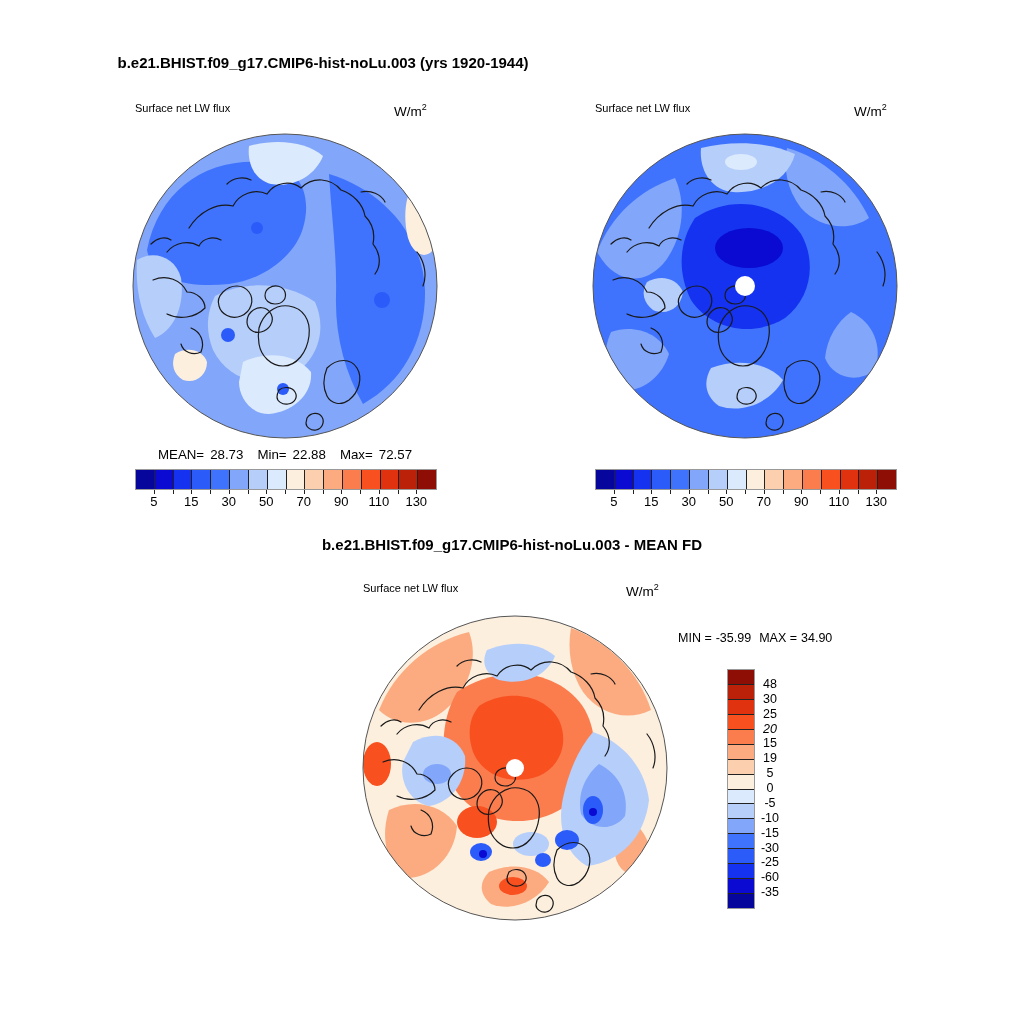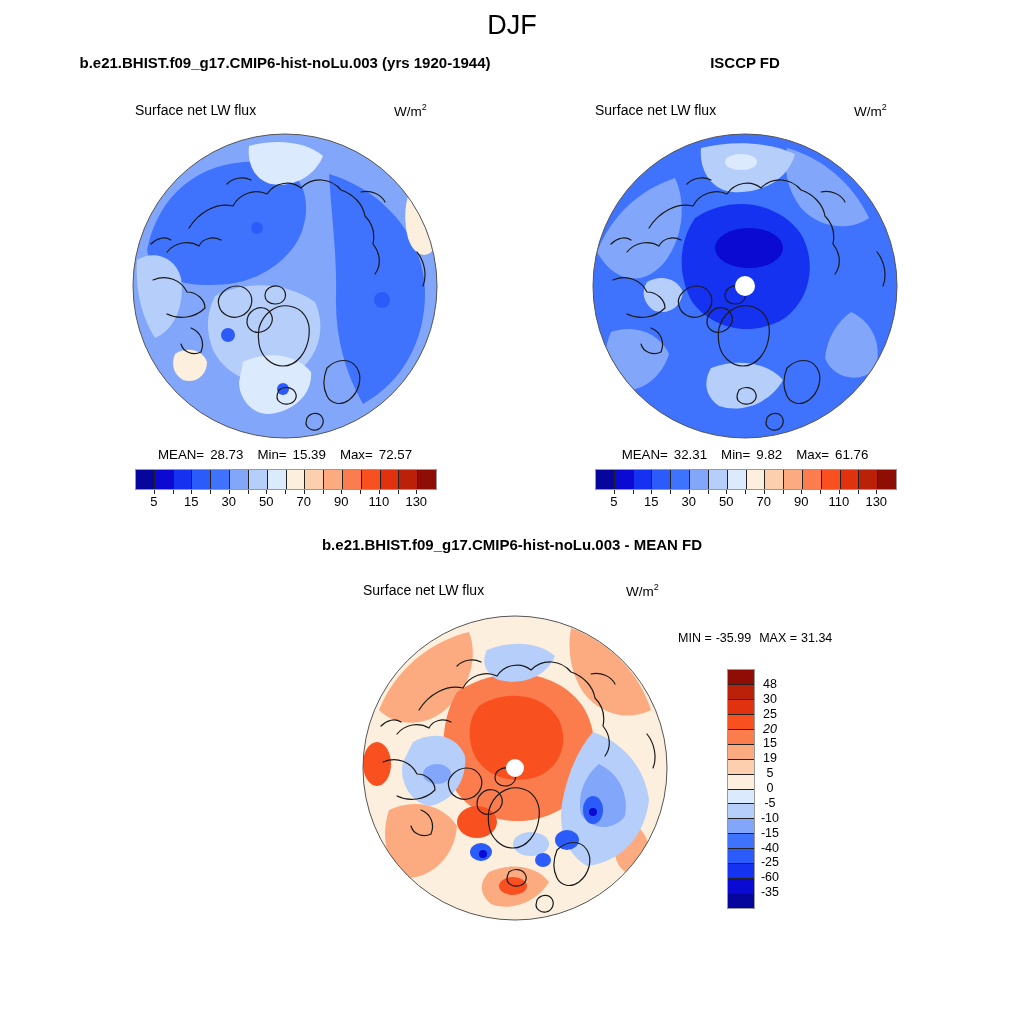--- a/index.html
+++ b/index.html
@@ -1,24 +1,24 @@
 <!DOCTYPE html>
 <html><head>
 <meta charset="utf-8">
 <style>
   html,body{margin:0;padding:0;background:#fff;}
   .page{position:relative;width:1024px;height:1024px;background:#ffffff;
         font-family:"Liberation Sans","DejaVu Sans",sans-serif;color:#000;overflow:hidden;}
   .abs{position:absolute;}
   .fig-title{left:0;top:10px;width:1024px;text-align:center;font-size:27px;font-weight:400;}
   .run-title{top:54px;font-size:15px;font-weight:bold;text-align:center;}
-  .run-title.left{left:0;width:570px;}
+  .run-title.left{left:0;width:570px;padding-left:38px;}
   .run-title.right{left:520px;width:450px;}
   .diff-title{left:0;top:536px;width:1024px;text-align:center;font-size:15px;font-weight:bold;}
-  .field-label{font-size:14px;}
+  .field-label{font-size:11px;}
   .units{font-size:13.5px;}
   .units sup{font-size:9px;}
   .stats{font-size:13.3px;text-align:center;white-space:nowrap;}
   .stats .lbl{margin-right:6px;}
   .stats .val{margin-right:14px;}
   .stats .val:last-child{margin-right:0;}
   .minmax{font-size:12.5px;white-space:nowrap;}
   .minmax .lbl{margin-right:4px;}
   .minmax .val{margin-right:8px;}
   .hbar{display:flex;width:300px;height:19px;border:1px solid #999;background:#fff;}
@@ -55,23 +55,21 @@
         <path d="M176,286 c4,-6 12,-6 15,-1 c3,5 0,12 -6,13 c-5,1 -10,-3 -10,-7 z"></path>
         <path d="M22,148 c14,-6 28,0 34,12 c10,0 18,8 18,16 c-10,10 -26,12 -38,6"></path>
         <path d="M60,196 c10,4 14,14 10,24 c-8,4 -18,0 -20,-8"></path>
         <path d="M286,120 c8,10 10,24 6,34"></path>
         <path d="M230,60 c10,-2 20,2 24,10"></path>
         <path d="M96,52 c6,-6 16,-8 24,-4"></path>
       </g>
     </defs>
   </svg>
 
-  <div class="abs fig-title">DJF</div>
   <div class="abs run-title left">b.e21.BHIST.f09_g17.CMIP6-hist-noLu.003 (yrs 1920-1944)</div>
-  <div class="abs run-title right">ISCCP FD</div>
 
   <div class="abs field-label" style="left:135px;top:102px;">Surface net LW flux</div>
   <div class="abs units" style="left:394px;top:102px;"><span>W/m</span><sup>2</sup></div>
 
   <div class="abs field-label" style="left:595px;top:102px;">Surface net LW flux</div>
   <div class="abs units" style="left:854px;top:102px;"><span>W/m</span><sup>2</sup></div>
 
   <svg class="abs" style="left:131px;top:132px;" width="308" height="308" viewBox="0 0 308 308">
     <clipPath id="clipA">
         <circle cx="154" cy="154" r="152"></circle>
@@ -111,24 +109,21 @@
       <ellipse fill="#DCEAFD" cx="150" cy="30" rx="16" ry="8"></ellipse>
       <path fill="#1432F0" d="M104,86 C140,62 188,70 210,102 C226,130 220,166 194,186 C162,206 120,198 100,168 C86,140 88,110 104,86 Z"></path>
       <ellipse fill="#0A0AD2" cx="158" cy="116" rx="34" ry="20"></ellipse>
       <use href="#coastlines"></use>
       <circle fill="#ffffff" cx="154" cy="154" r="10"></circle>
     </g>
     <circle cx="154" cy="154" r="152" fill="none" stroke="#555" stroke-width="1"></circle>
   </svg>
 
   <div class="abs stats" style="left:135px;top:447px;width:300px;">
-    <span class="lbl">MEAN=</span><span class="val">28.73</span><span class="lbl">Min=</span><span class="val">15.39</span><span class="lbl">Max=</span><span class="val">72.57</span>
-  </div>
-  <div class="abs stats" style="left:595px;top:447px;width:300px;">
-    <span class="lbl">MEAN=</span><span class="val">32.31</span><span class="lbl">Min=</span><span class="val">9.82</span><span class="lbl">Max=</span><span class="val">61.76</span>
+    <span class="lbl">MEAN=</span><span class="val">28.73</span><span class="lbl">Min=</span><span class="val">22.88</span><span class="lbl">Max=</span><span class="val">72.57</span>
   </div>
 
   <div class="abs hbar" style="left:135px;top:469px;">
       <div class="seg" style="background: rgb(6, 6, 156);"></div>
       <div class="seg" style="background: rgb(10, 10, 210);"></div>
       <div class="seg" style="background: rgb(20, 50, 240);"></div>
       <div class="seg" style="background: rgb(43, 92, 250);"></div>
       <div class="seg" style="background: rgb(63, 115, 253);"></div>
       <div class="seg" style="background: rgb(130, 166, 249);"></div>
       <div class="seg" style="background: rgb(182, 206, 250);"></div>
@@ -243,21 +238,21 @@
       <ellipse fill="#2B5CFA" cx="182" cy="246" rx="8" ry="7"></ellipse>
       <circle fill="#0A0AD2" cx="122" cy="240" r="4"></circle>
       <circle fill="#0A0AD2" cx="232" cy="198" r="4"></circle>
       <use href="#coastlines"></use>
       <circle fill="#ffffff" cx="154" cy="154" r="9"></circle>
     </g>
     <circle cx="154" cy="154" r="152" fill="none" stroke="#555" stroke-width="1"></circle>
   </svg>
 
   <div class="abs minmax" style="left:678px;top:631px;">
-    <span class="lbl">MIN =</span><span class="val">-35.99</span><span class="lbl">MAX =</span><span class="val">31.34</span>
+    <span class="lbl">MIN =</span><span class="val">-35.99</span><span class="lbl">MAX =</span><span class="val">34.90</span>
   </div>
 
   <div class="abs vbar" style="left:727px;top:669px;">
       <div class="seg" style="background: rgb(142, 14, 6);"></div>
       <div class="seg" style="background: rgb(187, 32, 9);"></div>
       <div class="seg" style="background: rgb(225, 50, 15);"></div>
       <div class="seg" style="background: rgb(249, 80, 32);"></div>
       <div class="seg" style="background: rgb(251, 125, 78);"></div>
       <div class="seg" style="background: rgb(252, 171, 128);"></div>
       <div class="seg" style="background: rgb(252, 207, 174);"></div>
@@ -276,19 +271,19 @@
       <span class="num" style="top: 12.5%;">30</span>
       <span class="num" style="top: 18.75%;">25</span>
       <span class="num" style="top: 25%; font-style: italic;">20</span>
       <span class="num" style="top: 31.25%;">15</span>
       <span class="num" style="top: 37.5%;">19</span>
       <span class="num" style="top: 43.75%;">5</span>
       <span class="num" style="top: 50%;">0</span>
       <span class="num" style="top: 56.25%;">-5</span>
       <span class="num" style="top: 62.5%;">-10</span>
       <span class="num" style="top: 68.75%;">-15</span>
-      <span class="num" style="top: 75%;">-40</span>
+      <span class="num" style="top: 75%;">-30</span>
       <span class="num" style="top: 81.25%;">-25</span>
       <span class="num" style="top: 87.5%;">-60</span>
       <span class="num" style="top: 93.75%;">-35</span>
     </div>
 
 </div>
 
 </body></html>

